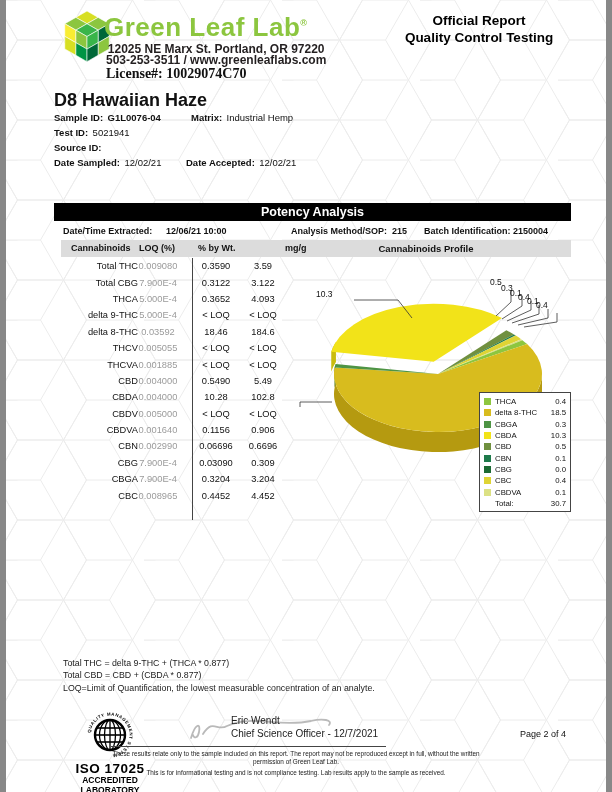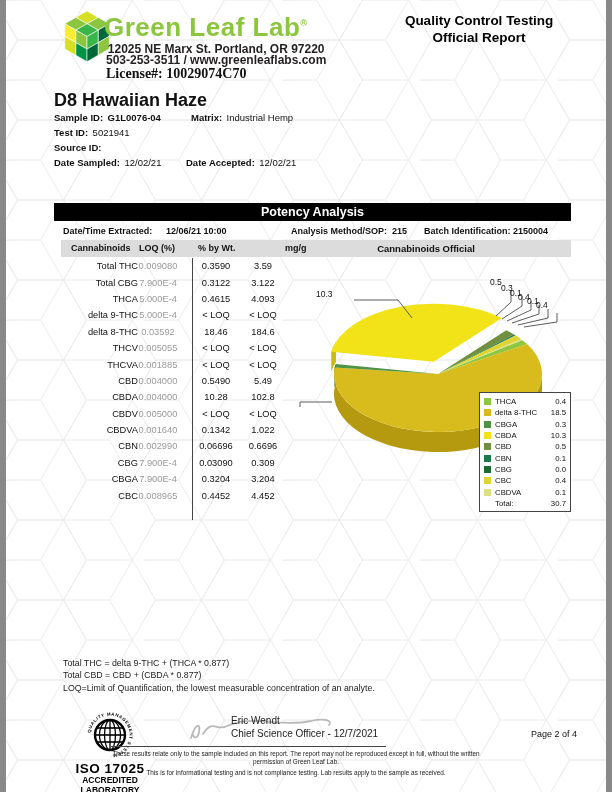--- a/index.html
+++ b/index.html
@@ -101,22 +101,22 @@
         <polygon points="41.5,35.8 41.5,48.8 30,55.4 30,42.4" fill="#006838"></polygon>
       </g>
     </svg>
     <div class="abs brand" style="left:98px; top:12px;"><span>Green Leaf Lab</span><sup>®</sup></div>
     <div class="abs addr" style="left:100px; top:44px;">
       <div>12025 NE Marx St. Portland, OR 97220</div>
       <div>503-253-3511 / www.greenleaflabs.com</div>
     </div>
     <div class="abs license" style="left:100px; top:66px;">License#: 10029074C70</div>
     <div class="abs report-title" style="left:358px; top:12px;">
+      <div>Official Report</div>
       <div>Quality Control Testing</div>
-      <div>Official Report</div>
     </div>
 
     <div class="abs sample-name" style="left:48px; top:90px;">D8 Hawaiian Haze</div>
     <div class="abs" style="left:48px; top:107px;">
       <span class="info-label">Sample ID:</span>
       <span class="info-value b">G1L0076-04</span>
     </div>
     <div class="abs" style="left:185px; top:107px;">
       <span class="info-label">Matrix:</span>
       <span class="info-value">Industrial Hemp</span>
@@ -147,21 +147,21 @@
     </div>
     <div class="abs meta" style="left:418px; top:226px;">
       <span>Batch Identification:</span> <span>2150004</span>
     </div>
 
     <div class="abs gray-band" style="left:55px; top:240px; width:510px; height:17px;">
       <span class="th" style="left:10px;">Cannabinoids</span>
       <span class="th" style="left:78px;">LOQ (%)</span>
       <span class="th" style="left:137px;">% by Wt.</span>
       <span class="th" style="left:192px;padding-left:32px;">mg/g</span>
-      <span class="th chart-title" style="left:260px; width:210px;">Cannabinoids Official</span>
+      <span class="th chart-title" style="left:260px; width:210px;">Cannabinoids Profile</span>
     </div>
 
     <div class="abs" style="left:55px; top:258px; width:225px;" id="cannabinoid-table">
         <div class="trow">
           <span class="tname">Total THC</span>
           <span class="tloq">0.009080</span>
           <span class="tspacer"></span>
           <span class="tpct">0.3590</span>
           <span class="tmg">3.59</span>
         </div>
@@ -169,21 +169,21 @@
           <span class="tname">Total CBG</span>
           <span class="tloq">7.900E-4</span>
           <span class="tspacer"></span>
           <span class="tpct">0.3122</span>
           <span class="tmg">3.122</span>
         </div>
         <div class="trow">
           <span class="tname">THCA</span>
           <span class="tloq">5.000E-4</span>
           <span class="tspacer"></span>
-          <span class="tpct">0.4615</span>
+          <span class="tpct">0.3652</span>
           <span class="tmg">4.093</span>
         </div>
         <div class="trow">
           <span class="tname">delta 9-THC</span>
           <span class="tloq">5.000E-4</span>
           <span class="tspacer"></span>
           <span class="tpct">&lt; LOQ</span>
           <span class="tmg">&lt; LOQ</span>
         </div>
         <div class="trow">
@@ -225,22 +225,22 @@
           <span class="tname">CBDV</span>
           <span class="tloq">0.005000</span>
           <span class="tspacer"></span>
           <span class="tpct">&lt; LOQ</span>
           <span class="tmg">&lt; LOQ</span>
         </div>
         <div class="trow">
           <span class="tname">CBDVA</span>
           <span class="tloq">0.001640</span>
           <span class="tspacer"></span>
-          <span class="tpct">0.1342</span>
-          <span class="tmg">1.022</span>
+          <span class="tpct">0.1156</span>
+          <span class="tmg">0.906</span>
         </div>
         <div class="trow">
           <span class="tname">CBN</span>
           <span class="tloq">0.002990</span>
           <span class="tspacer"></span>
           <span class="tpct">0.06696</span>
           <span class="tmg">0.6696</span>
         </div>
         <div class="trow">
           <span class="tname">CBG</span>
@@ -382,21 +382,21 @@
     </div>
 
     <svg class="abs" style="left:175px; top:712px;" width="170" height="34" viewBox="0 0 170 34">
       <g fill="none" stroke="#b2b2b2" stroke-width="1.8" stroke-linecap="round" opacity="0.9">
         <path d="M10,26 C14,12 20,10 18,20 C17,26 13,27 12,23"></path>
         <path d="M22,22 C32,6 36,20 46,14 C72,2 97,16 130,9 C142,6 152,8 148,13"></path>
       </g>
     </svg>
     <div class="abs sig-name" style="left:225px; top:714px;">Eric Wendt</div>
     <div class="abs sig-name" style="left:225px; top:727px;">Chief Science Officer - 12/7/2021</div>
-    <div class="abs page-num" style="left:525px; top:729px;">Page 2 of 4</div>
+    <div class="abs page-num" style="left:514px; top:729px;">Page 2 of 4</div>
 
     <div class="abs rule" style="left:105px; top:746px; width:275px;"></div>
     <div class="abs disclaimer" style="left:105px; top:750px; width:370px;">
       <div>These results relate only to the sample included on this report. The report may not be reproduced except in full, without the written permission of Green Leaf Lab.</div>
       <div style="margin-top:3px;">This is for informational testing and is not compliance testing. Lab results apply to the sample as received.</div>
     </div>
 
   </div>
 </div>
 

